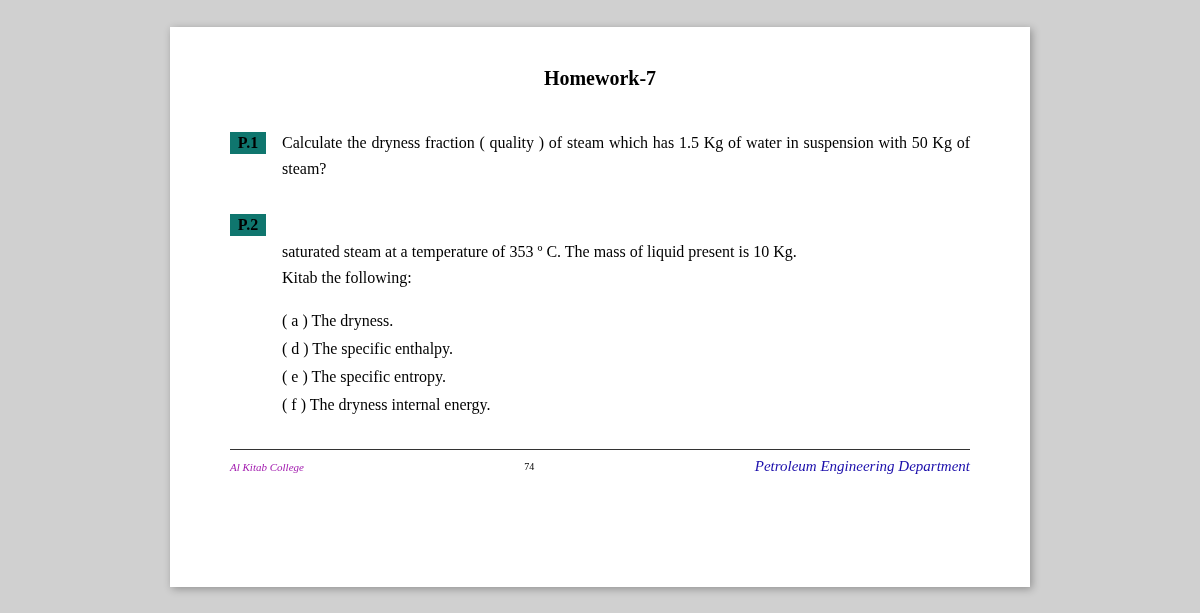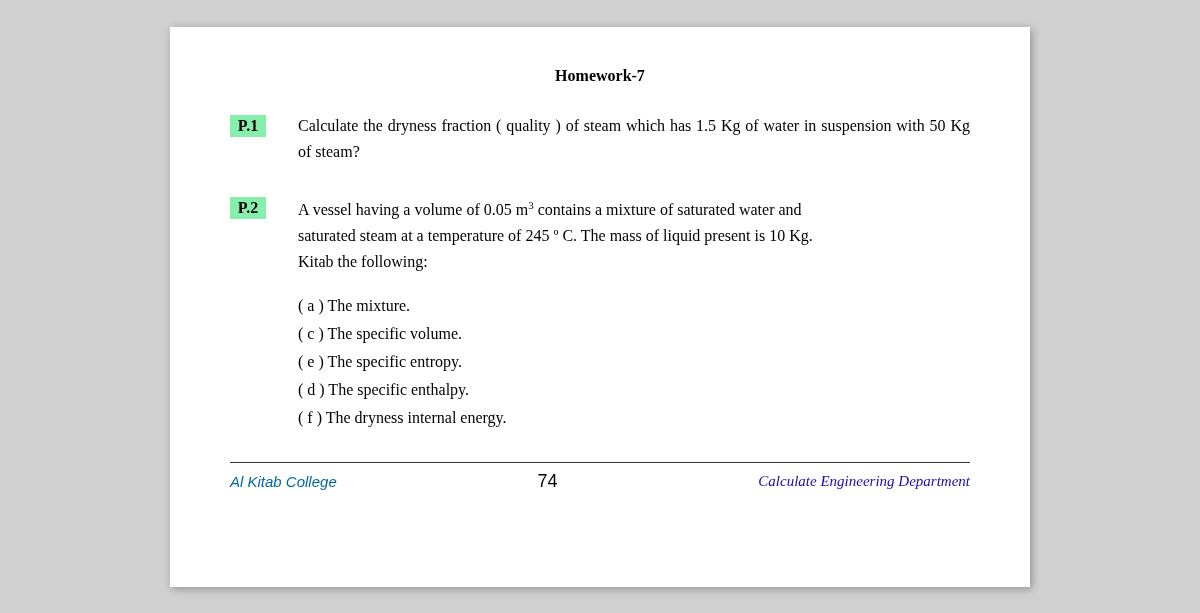--- a/index.html
+++ b/index.html
@@ -21,38 +21,38 @@
       background: #ffffff;
       width: 860px;
       min-height: 560px;
       padding: 40px 60px 30px 60px;
       box-shadow: 2px 2px 8px rgba(0,0,0,0.3);
       position: relative;
     }
 
     .page-title {
       text-align: center;
-      font-size: 16px;
+      font-size: 20px;
       font-weight: bold;
-      margin-bottom: 28px;
+      margin-bottom: 40px;
       font-family: 'Times New Roman', Times, serif;
     }
 
     .problem-block {
       display: flex;
       align-items: flex-start;
       margin-bottom: 30px;
     }
 
     .problem-label {
-      background-color: #86efac;
+      background-color: #0f766e;
       font-weight: bold;
       font-size: 16px;
       padding: 2px 5px;
-      margin-right: 32px;
+      margin-right: 16px;
       min-width: 36px;
       text-align: center;
       flex-shrink: 0;
       margin-top: 2px;
       font-family: 'Times New Roman', Times, serif;
     }
 
     .problem-text {
       font-size: 16px;
       line-height: 1.65;
@@ -79,29 +79,29 @@
     .footer {
       border-top: 1.5px solid #333;
       margin-top: 30px;
       padding-top: 8px;
       display: flex;
       justify-content: space-between;
       align-items: center;
     }
 
     .footer-left {
-      color: #0369a1;
+      color: #a21caf;
       font-style: italic;
-      font-size: 15px;
-      font-family: Liberation Sans, sans-serif;
+      font-size: 11px;
+      font-family: Liberation Serif, serif;
     }
 
     .footer-center {
-      font-size: 18px;
-      font-family: Liberation Sans, sans-serif;
+      font-size: 10px;
+      font-family: Liberation Serif, serif;
       text-align: right;
     }
 
     .footer-right {
       color: #1a0dab;
       font-style: italic;
       font-size: 15px;
       font-family: 'Times New Roman', Times, serif;
     }
   </style>
@@ -113,33 +113,32 @@
   <div class="page-title">Homework-7</div>
 
   <div class="problem-block">
     <div class="problem-label">P.1</div>
     <div class="problem-text">Calculate  the  dryness  fraction  ( quality )  of  steam  which  has  1.5  Kg  of  water  in suspension  with  50  Kg  of  steam?</div>
   </div>
 
   <div class="problem-block">
     <div class="problem-label">P.2</div>
     <div class="problem-text">
-      <span>A  vessel  having  a  volume  of  0.05  m<sup>3</sup>  contains  a  mixture  of  saturated  water  and</span><br>
-      <span>saturated  steam  at  a  temperature  of  245  º C.  The  mass  of  liquid  present  is  10  Kg.</span><br>
+      <br>
+      <span>saturated  steam  at  a  temperature  of  353  º C.  The  mass  of  liquid  present  is  10  Kg.</span><br>
       <span>Kitab  the  following:</span>
 
       <div class="sub-items">
-        <div class="sub-item">( a )   The  mixture.</div>
-        <div class="sub-item">( c )   The  specific  volume.</div>
+        <div class="sub-item">( a )   The  dryness.</div>
+        <div class="sub-item">( d )   The  specific  enthalpy.</div>
         <div class="sub-item">( e )   The  specific  entropy.</div>
-        <div class="sub-item">( d )   The  specific  enthalpy.</div>
         <div class="sub-item">( f )   The  dryness  internal  energy.</div>
       </div>
     </div>
   </div>
 
   <div class="footer">
     <div class="footer-left">Al Kitab College</div>
     <div class="footer-center">74</div>
-    <div class="footer-right">Calculate Engineering Department</div>
+    <div class="footer-right">Petroleum Engineering Department</div>
   </div>
 
 </div>
 
 </body></html>

